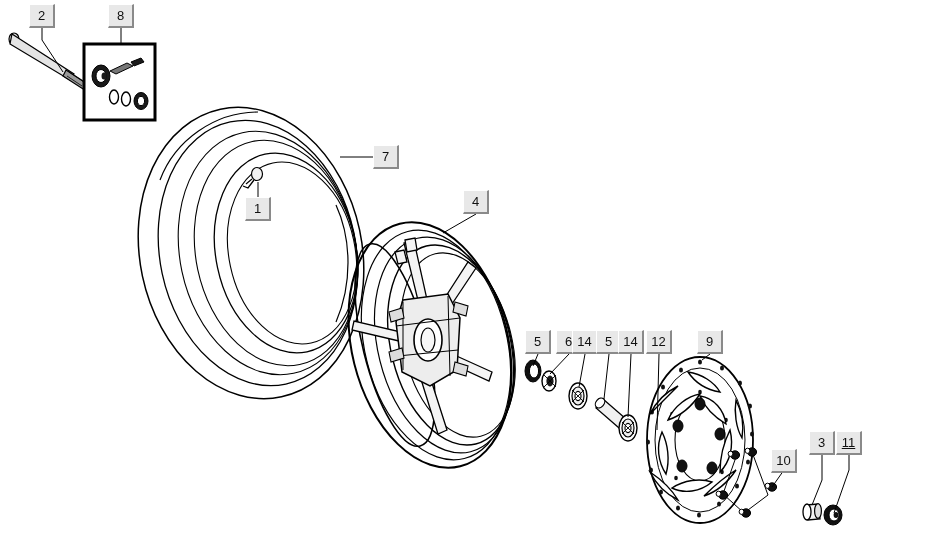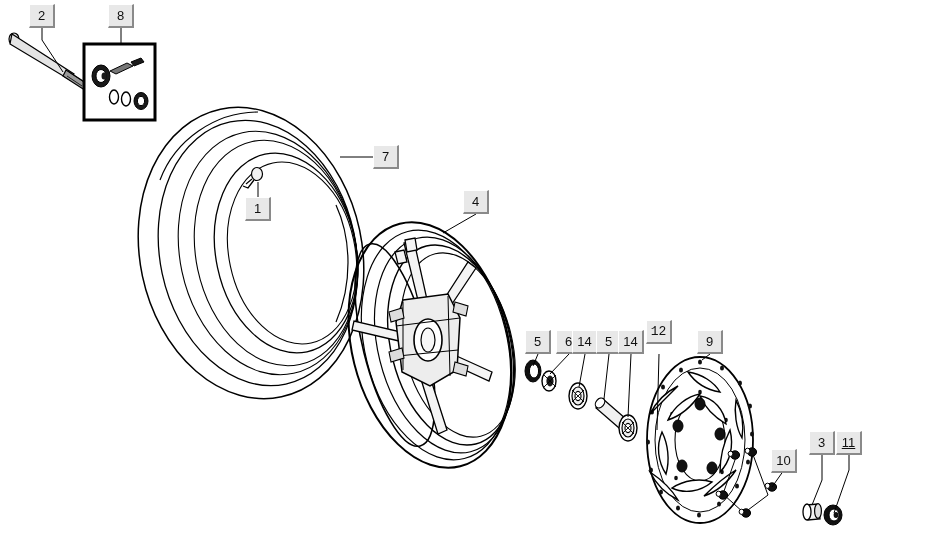--- a/index.html
+++ b/index.html
@@ -235,19 +235,19 @@
   <div class="callout" style="left:29px;  top:4px;">2</div>
   <div class="callout" style="left:108px; top:4px;">8</div>
   <div class="callout" style="left:373px; top:145px;">7</div>
   <div class="callout" style="left:245px; top:197px;">1</div>
   <div class="callout" style="left:463px; top:190px;">4</div>
   <div class="callout" style="left:525px; top:330px;">5</div>
   <div class="callout" style="left:556px; top:330px;">6</div>
   <div class="callout" style="left:572px; top:330px;">14</div>
   <div class="callout" style="left:596px; top:330px;">5</div>
   <div class="callout" style="left:618px; top:330px;">14</div>
-  <div class="callout" style="left:646px; top:320px;font-family:Liberation Mono, monospace;">12</div>
+  <div class="callout" style="left:646px; top:330px;">12</div>
   <div class="callout" style="left:697px; top:330px;">9</div>
   <div class="callout" style="left:771px; top:431px;margin-top:18px;">10</div>
   <div class="callout" style="left:809px; top:431px;">3</div>
   <div class="callout" style="left:836px; top:431px;text-decoration:underline;">11</div>
 
 </div>
 
 </body></html>

